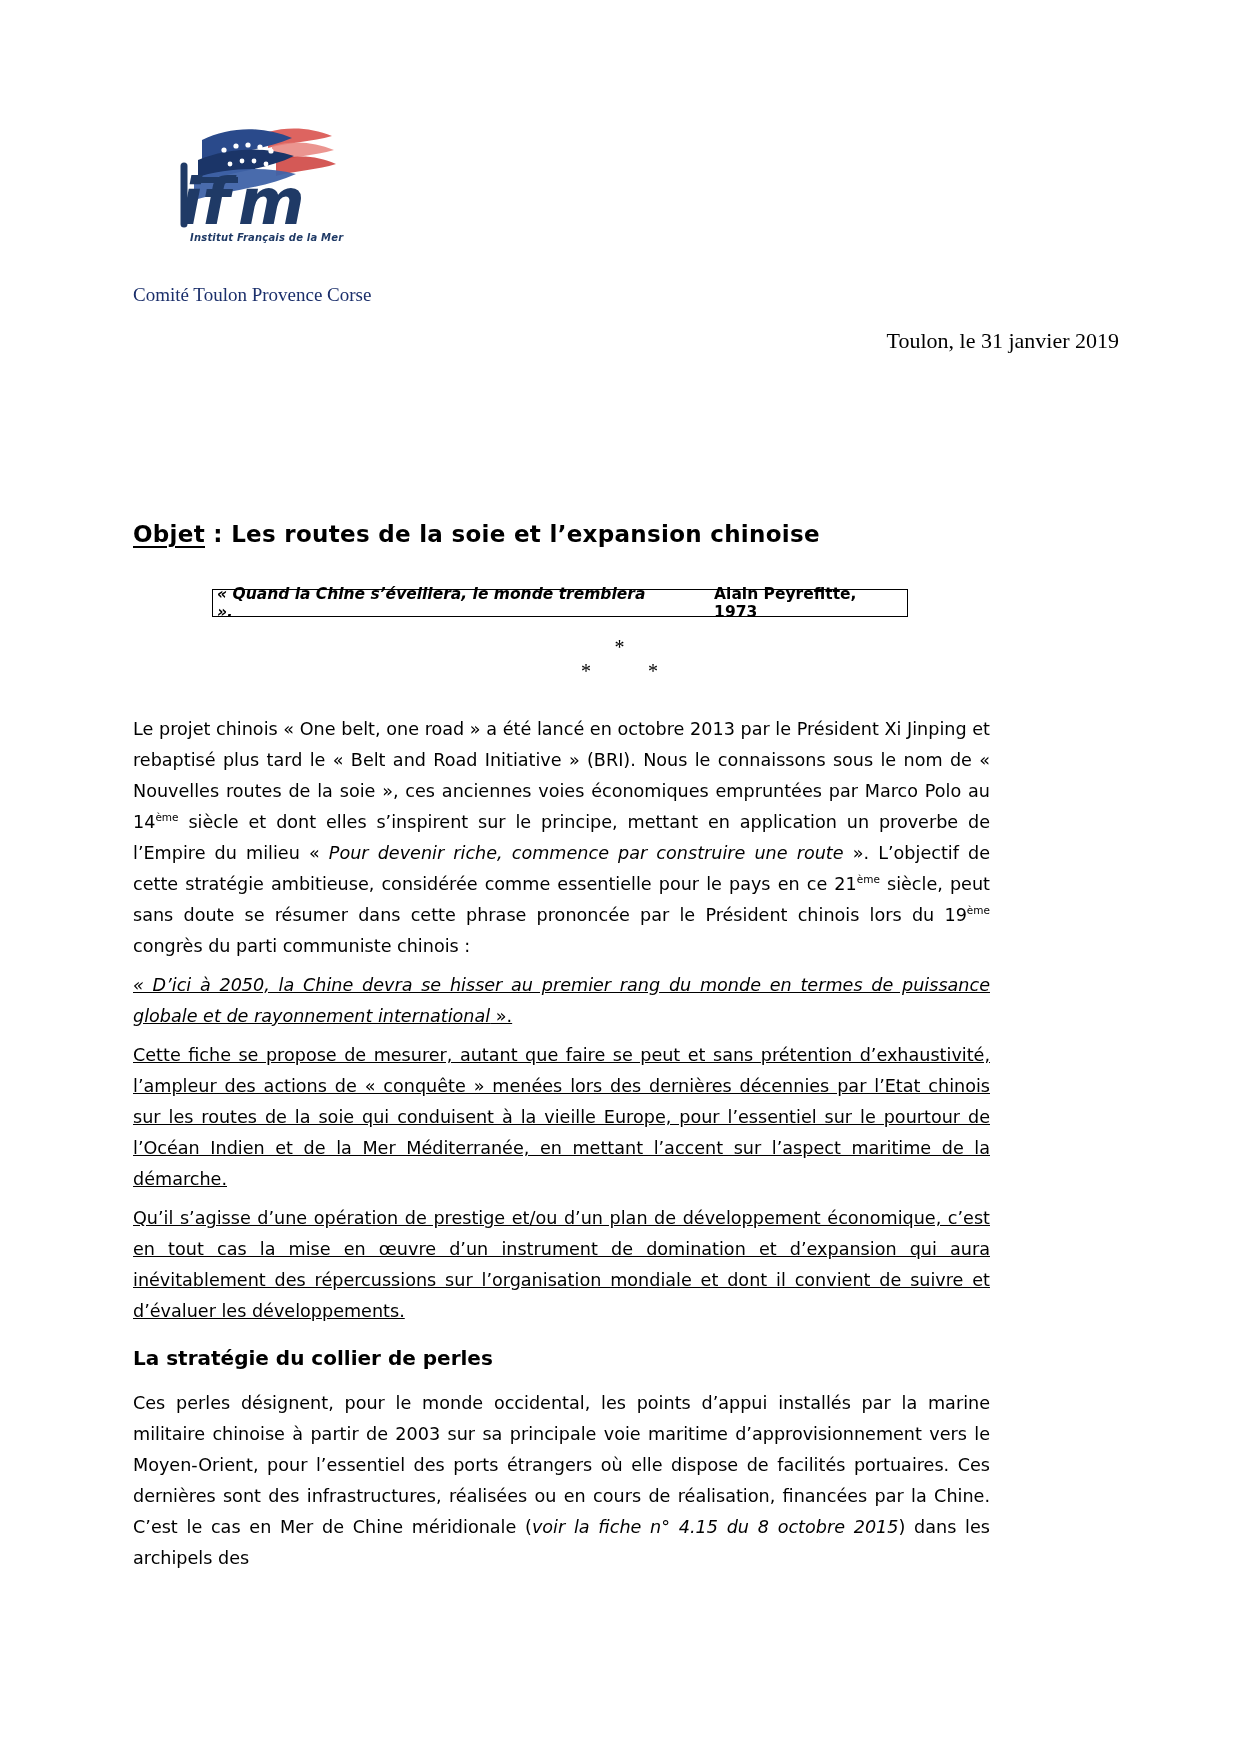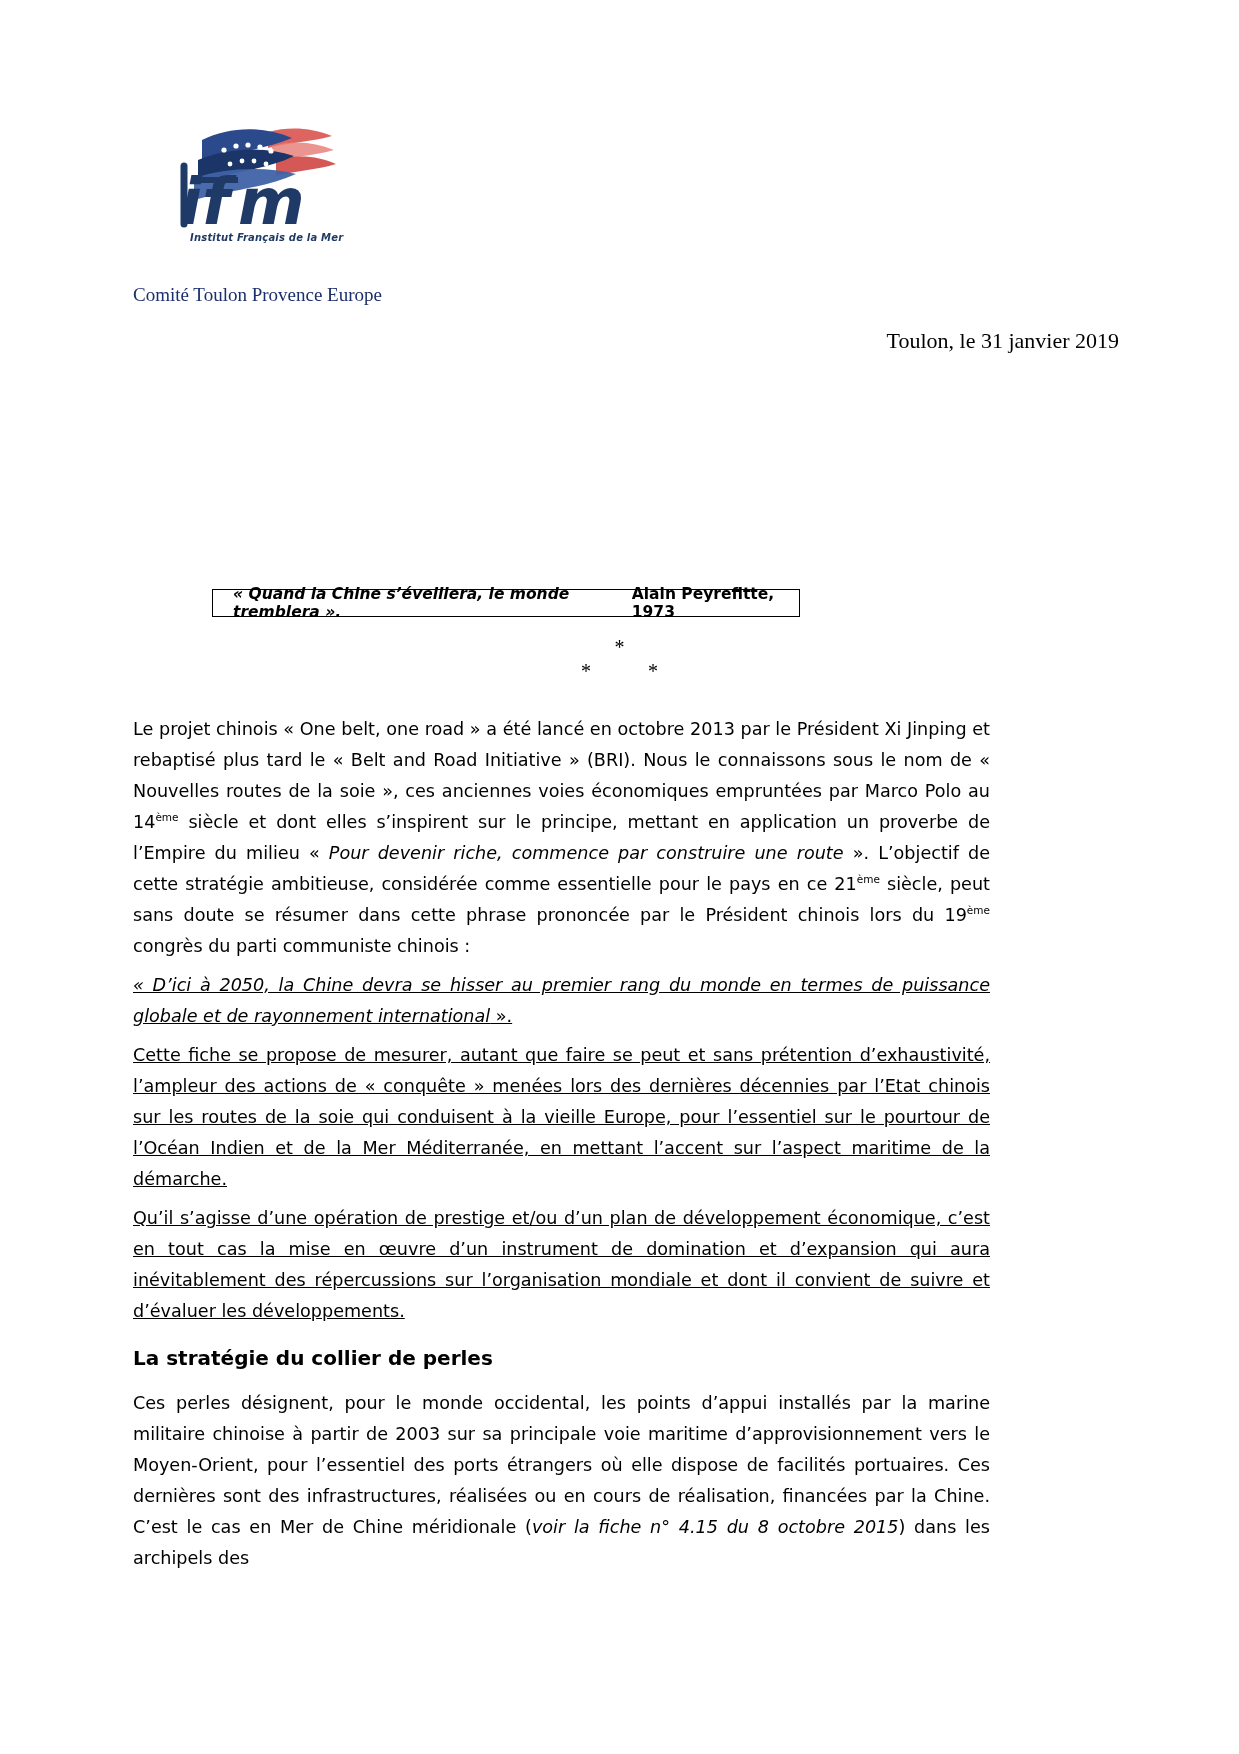--- a/index.html
+++ b/index.html
@@ -87,27 +87,27 @@
   .objet-label {
     text-decoration: underline;
     text-underline-offset: 4px;
   }
 
   
   .quote-box {
     position: absolute;
     left: 212px;
     top: 589px;
-    width: 588px;
+    width: 696px;
     height: 28px;
     border: 1px solid #000000;
     box-sizing: border-box;
     display: flex;
     align-items: center;
-    padding: 0 20px;
+    padding: 0 4px;
     font-family: "DejaVu Sans", sans-serif;
     font-size: 15.5px;
     font-weight: bold;
   }
   .quote-text { font-style: italic; }
   .quote-author { margin-left: 52px; font-style: normal; }
 
   
   .ast-top {
     position: absolute;
@@ -185,25 +185,28 @@
         <text x="8" y="104" font-size="64">i</text>
         <text x="30" y="104" font-size="64">f</text>
         <text x="66" y="104" font-size="64">m</text>
       </g>
       <path d="M12 46 L12 104" stroke="#1f3a66" stroke-width="7" fill="none" stroke-linecap="round"></path>
       <path d="M26 60 L66 60" stroke="#1f3a66" stroke-width="6" fill="none"></path>
     </svg>
     <div class="logo-caption">Institut Français de la Mer</div>
   </div>
 
-  <div class="committee">Comité Toulon Provence Europe</div>
+  <div class="committee">Comité Toulon Provence Corse</div>
 
   <div class="dateline">Toulon, le 31 janvier 2019</div>
 
 
+  <div class="objet-line">
+    <span class="objet-label">Objet</span><span> : </span><span>Les routes de la soie et l’expansion chinoise</span>
+  </div>
 
   <div class="quote-box">
     <span class="quote-text">« Quand la Chine s’éveillera, le monde tremblera ».</span>
     <span class="quote-author">Alain Peyrefitte, 1973</span>
   </div>
 
   <div class="ast-top">*</div>
   <div class="ast-bottom">*  *</div>
 
   <div class="body-block">

